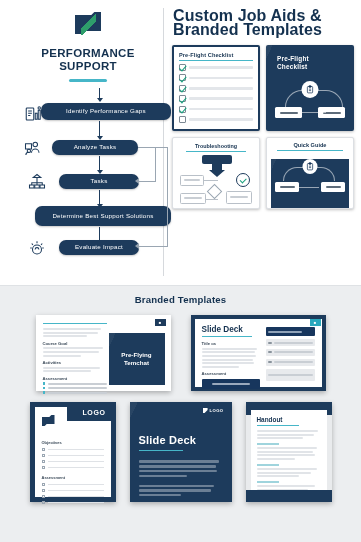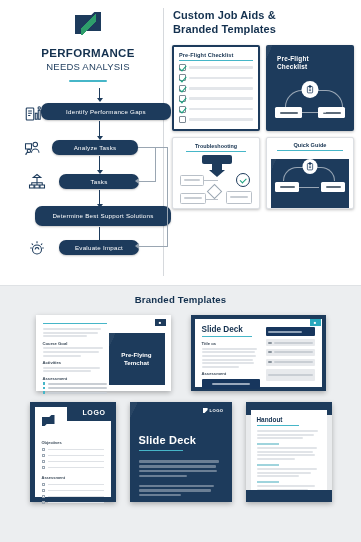--- a/index.html
+++ b/index.html
@@ -42,21 +42,21 @@
       border-left: 3px solid transparent; border-right: 3px solid transparent; border-top: 4.5px solid #1d3b5c; }
   .loop { position: absolute; border: 1px solid #9aa6b2; border-left: none; }
   .loop::after { content: ""; position: absolute; left: -3.5px; bottom: -3.2px;
       border-top: 3.2px solid transparent; border-bottom: 3.2px solid transparent; border-right: 4px solid #9aa6b2; }
   .ficon { position: absolute; width: 20px; height: 18px; display: flex; align-items: center;
       justify-content: center; color: #1d3b5c; }
   .ficon svg { width: 100%; height: 100%; }
 
   
   .right { width: 198px; padding: 9px 8px 0 10px; }
-  .sec-title { color: #14314f; font-weight: bold; font-size: 11px; line-height: 13.5px; letter-spacing: .1px; }
+  .sec-title { color: #14314f; font-weight: bold; font-size: 16px; line-height: 13.5px; letter-spacing: .1px; }
   .sub-title { text-align: center; color: #14314f; font-weight: bold; font-size: 8.6px;
       letter-spacing: .1px; margin-top: 12px; }
   .aid-grid { display: grid; grid-template-columns: 88px 88px; gap: 6px; margin-top: 9px; justify-content: center; }
   .card { border-radius: 2px; box-shadow: 0 1px 3px rgba(0,0,0,.25); overflow: hidden; }
 
   .card-checklist { height: 86px; background: #fff; border: 2.5px solid #1d3b5c; padding: 5px 5px; }
   .cl-head { font-size: 5.6px; font-weight: bold; color: #14314f; letter-spacing: .1px; }
   .cl-rule { height: 1px; background: #46b6c8; margin: 2px 0 3px; }
   .cl-row { display: flex; align-items: center; gap: 3px; margin-bottom: 3.4px; }
   .cbx { width: 7px; height: 7px; border: 1px solid #7d8994; border-radius: 1px; background: #fff;
@@ -179,22 +179,22 @@
       <div class="logo-wrap">
         <div class="logo-mark">
           <span class="sq-a"></span>
             <span class="sq-b"></span>
             <span class="stripe"></span>
         </div>
       </div>
 
       <div class="hero-title">
         <div>PERFORMANCE</div>
-      </div>
-      <div class="hero-sub">NEEDS ANALYSIS</div>
+        <div>SUPPORT</div>
+      </div>
       <div class="accent-bar"></div>
 
       <div class="flow">
 
         <div class="arrow-v" style="left:80px; top:0; height:10px;"></div>
 
         <div class="ficon" style="left:4px; top:17px;">
           <svg viewBox="0 0 24 24" fill="none" stroke="#1d3b5c" stroke-width="1.4">
             <rect x="3" y="4" width="10" height="16" rx="1"></rect>
               <path d="M5.5 8h5M5.5 11h5M5.5 14h3"></path>

